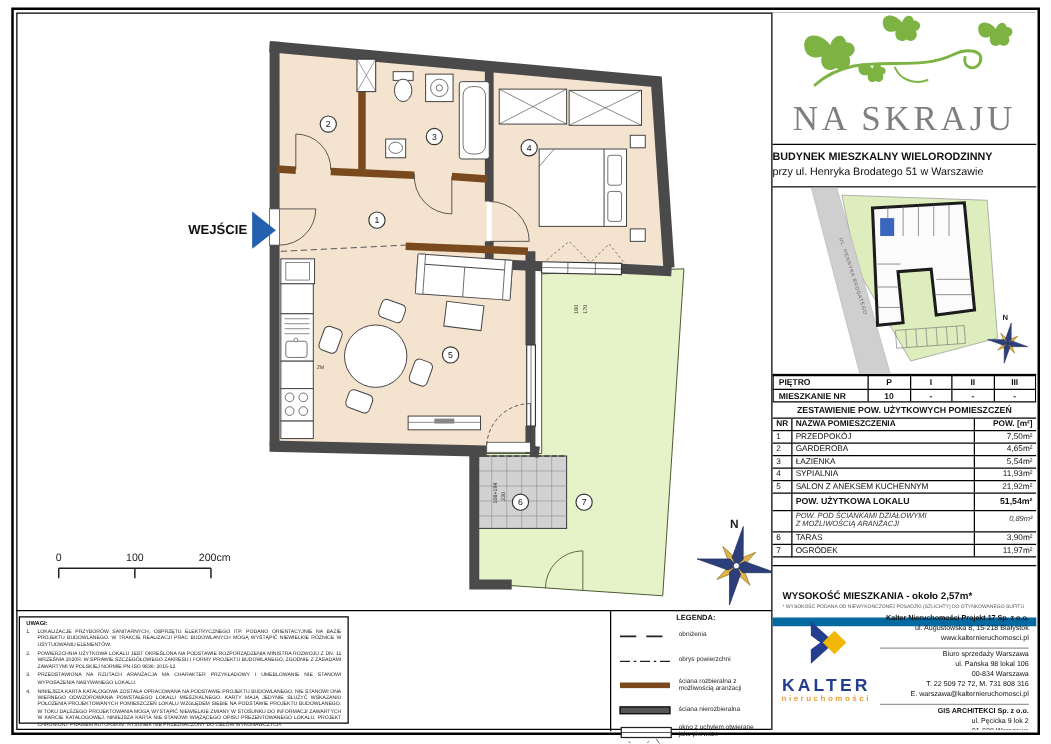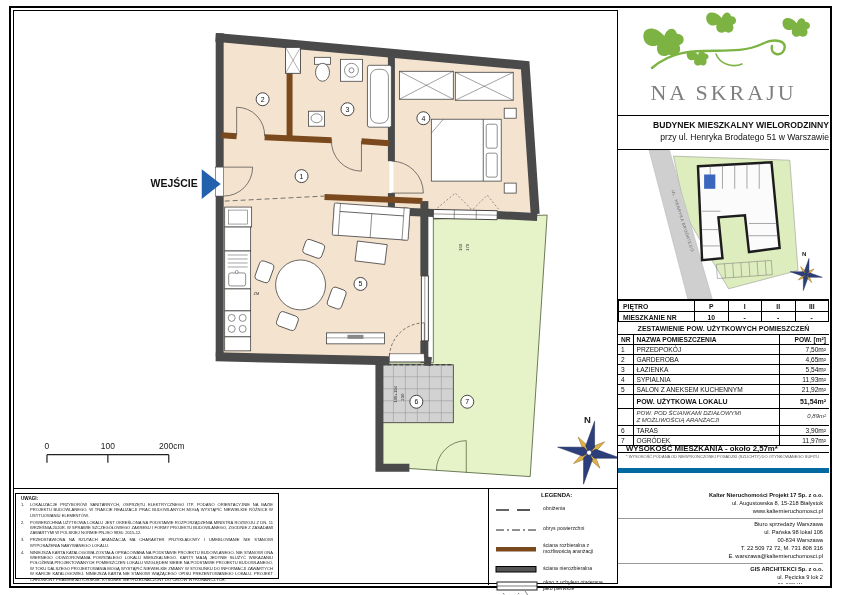--- a/index.html
+++ b/index.html
@@ -11,39 +11,39 @@
 
   
   .plan-area { position:absolute; left:13px; top:11px; width:604px; height:477px;margin-left:19px; }
   .plan-area svg { display:block; }
 
   
   .right-col { position:absolute; left:617px; top:10px; width:212px; height:574px; border-left:1px solid #000; background:#fff; }
   .sec { position:absolute; left:0; width:211px; border-bottom:1px solid #000; overflow:hidden; }
   .sec-logo { top:0; height:106px; text-align:center; }
   .sec-logo svg { display:block; margin:0 auto; }
-  .logo-text { font-family:"Liberation Serif", serif; font-size:22px; letter-spacing:3px; color:#7f7f7f; margin-top:-2px; }
-  .sec-title { top:106px; height:34px; text-align:right; padding-top:4px; }
+  .logo-text { font-family:"Liberation Serif", serif; font-size:28px; letter-spacing:3px; color:#7f7f7f; margin-top:-2px; }
+  .sec-title { top:106px; height:34px; text-align:left; padding-top:4px; }
   .bt1 { font-size:8.6px; font-weight:bold; line-height:1.35; }
   .bt2 { font-size:8.6px; font-weight:normal; line-height:1.35; }
   .sec-site { top:140px; height:150px; }
   .sec-floor { top:290px; height:22px; }
   .floor-table { width:100%; height:22px; border-collapse:collapse; table-layout:fixed; }
   .floor-table td { border:0.8px solid #000; font-size:6.8px; font-weight:bold; text-align:center; height:11px; padding:0 2px; }
   .floor-table td.lbl { text-align:left; padding-left:4px; }
   .sec-area { top:312px; height:131px; }
   .area-title { font-size:7px; font-weight:bold; text-align:center; padding:3px 0 2px; border-bottom:0.8px solid #000; }
   .area-table { width:100%; border-collapse:collapse; table-layout:fixed; }
   .area-table td { font-size:6.6px; padding:1px 3px; border-bottom:0.6px solid #000; height:9px; }
   .area-table .c-nr { width:15px; border-right:0.6px solid #000; text-align:left; }
   .area-table .c-ar { width:50px; border-left:0.6px solid #000; text-align:right; }
   .area-table .hd td { font-weight:bold; }
   .area-table .total td { font-weight:bold; font-size:7px; padding-top:3px; padding-bottom:3px; border-top:1.1px solid #000; }
   .area-table .part td { font-style:italic; color:#333; font-size:6px; line-height:1.15; }
-  .sec-height { top:429px; height:34px; padding:5px 8px 0; border-bottom:5px solid #0369a1; }
+  .sec-height { top:457px; height:34px; padding:5px 8px 0; border-bottom:7px solid #0369a1; }
   .h-lab { font-size:7.8px; font-weight:bold; }
   .h-note { font-size:4px; color:#555; margin-top:1px; }
   .sec-kalter { top:477px; height:97px; border-bottom:none; display:flex; }
   .k-left { width:86px; padding-top:8px; text-align:center; }
   .k-brand { font-size:14px; font-weight:bold; letter-spacing:2.5px; color:#233e8c; margin-top:2px; }
   .k-sub { font-size:6.4px; font-weight:bold; letter-spacing:2px; color:#e9a13b; }
   .k-right { flex:1; padding:3px 6px 0 0; text-align:right; font-size:5.7px; line-height:1.4; }
   .k-group { padding:2px 0; border-bottom:0.5px solid #9a9a9a; }
   .k-group:last-child { border-bottom:none; }
   .k-bold { font-weight:bold; }
@@ -406,20 +406,28 @@
       </tbody>
         </table>
     </div>
 
     <div class="sec sec-height">
       <div class="h-lab">WYSOKOŚĆ MIESZKANIA - około 2,57m*</div>
       <div class="h-note">* WYSOKOŚĆ PODANA OD NIEWYKOŃCZONEJ POSADZKI (SZLICHTY) DO OTYNKOWANEGO SUFITU</div>
     </div>
 
     <div class="sec sec-kalter">
+      <div class="k-left">
+        <svg width="36" height="38" viewBox="0 0 38 40">
+          <path d="M6,2 L26,20 L6,38 L6,26 L14,20 L6,14 Z" fill="#233e8c"></path>
+          <polygon points="26,10 36,20 26,30 16,20" fill="#f2b705"></polygon>
+        </svg>
+        <div class="k-brand">KALTER</div>
+        <div class="k-sub">nieruchomości</div>
+      </div>
       <div class="k-right">
         <div class="k-group">
           <div class="k-bold">Kalter Nieruchomości Projekt 17 Sp. z o.o.</div>
           <div>ul. Augustowska 8, 15-218 Białystok</div>
           <div>www.kalternieruchomosci.pl</div>
         </div>
         <div class="k-group">
           <div>Biuro sprzedaży Warszawa</div>
           <div>ul. Pańska 98 lokal 106</div>
           <div>00-834 Warszawa</div>

